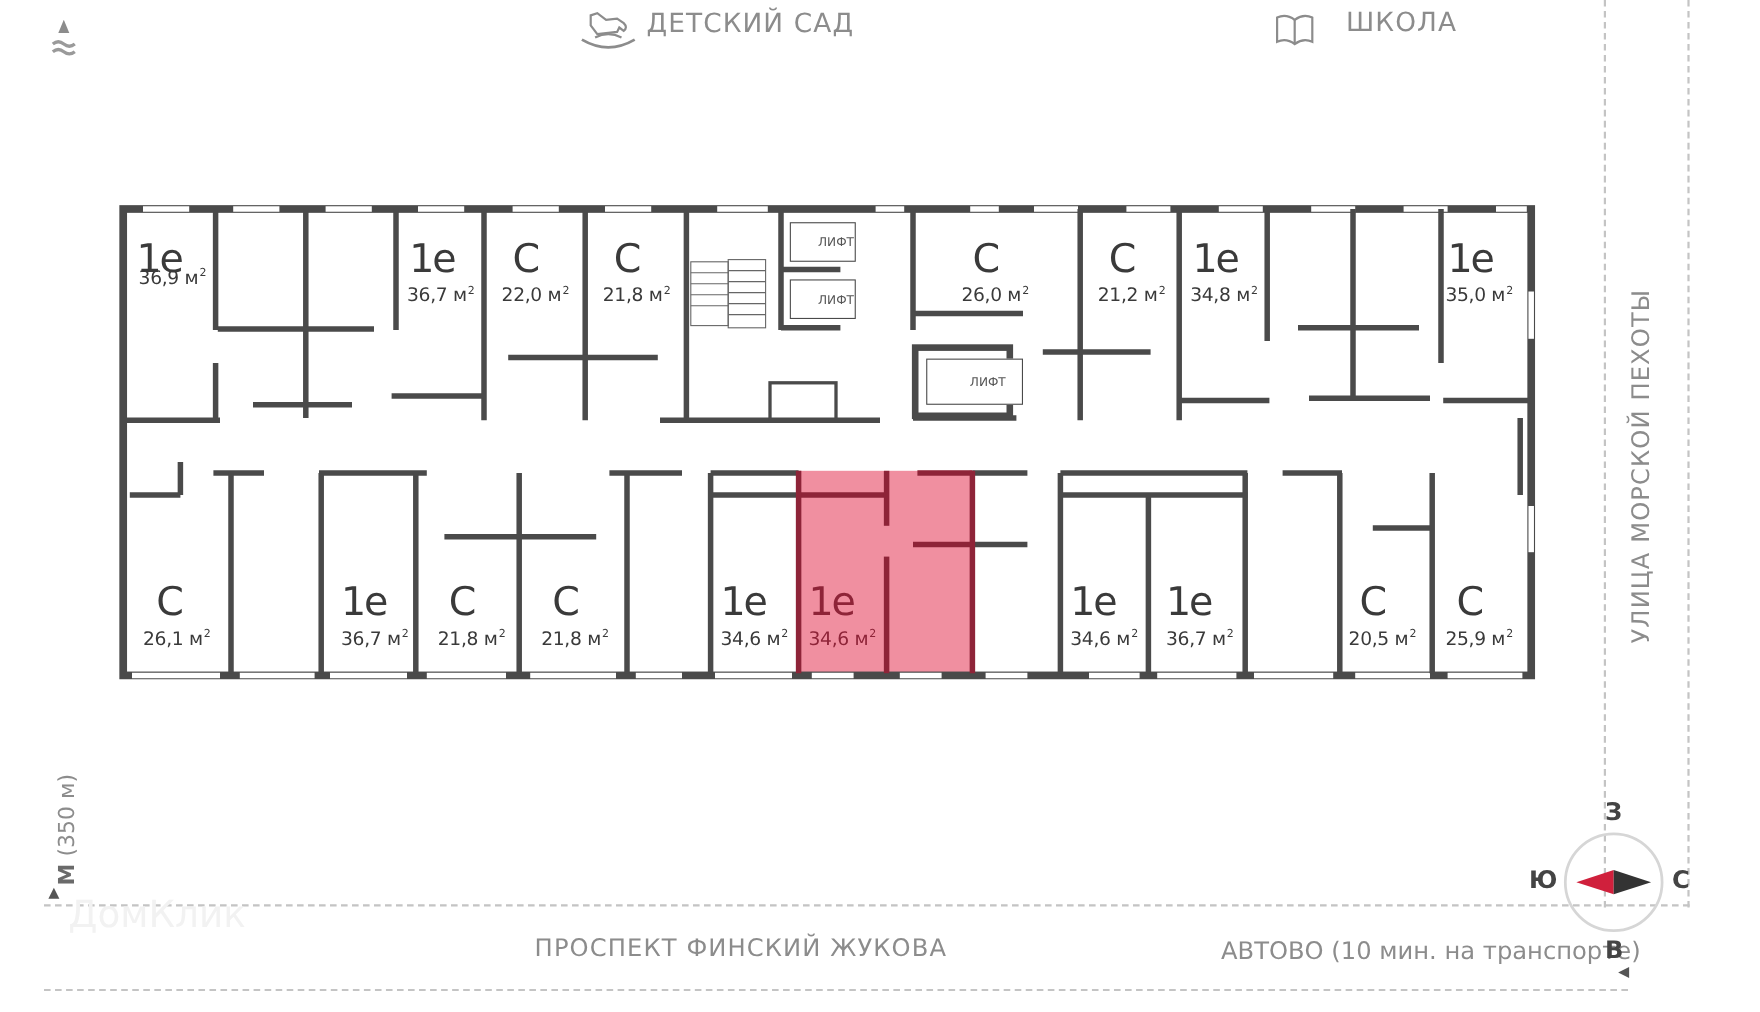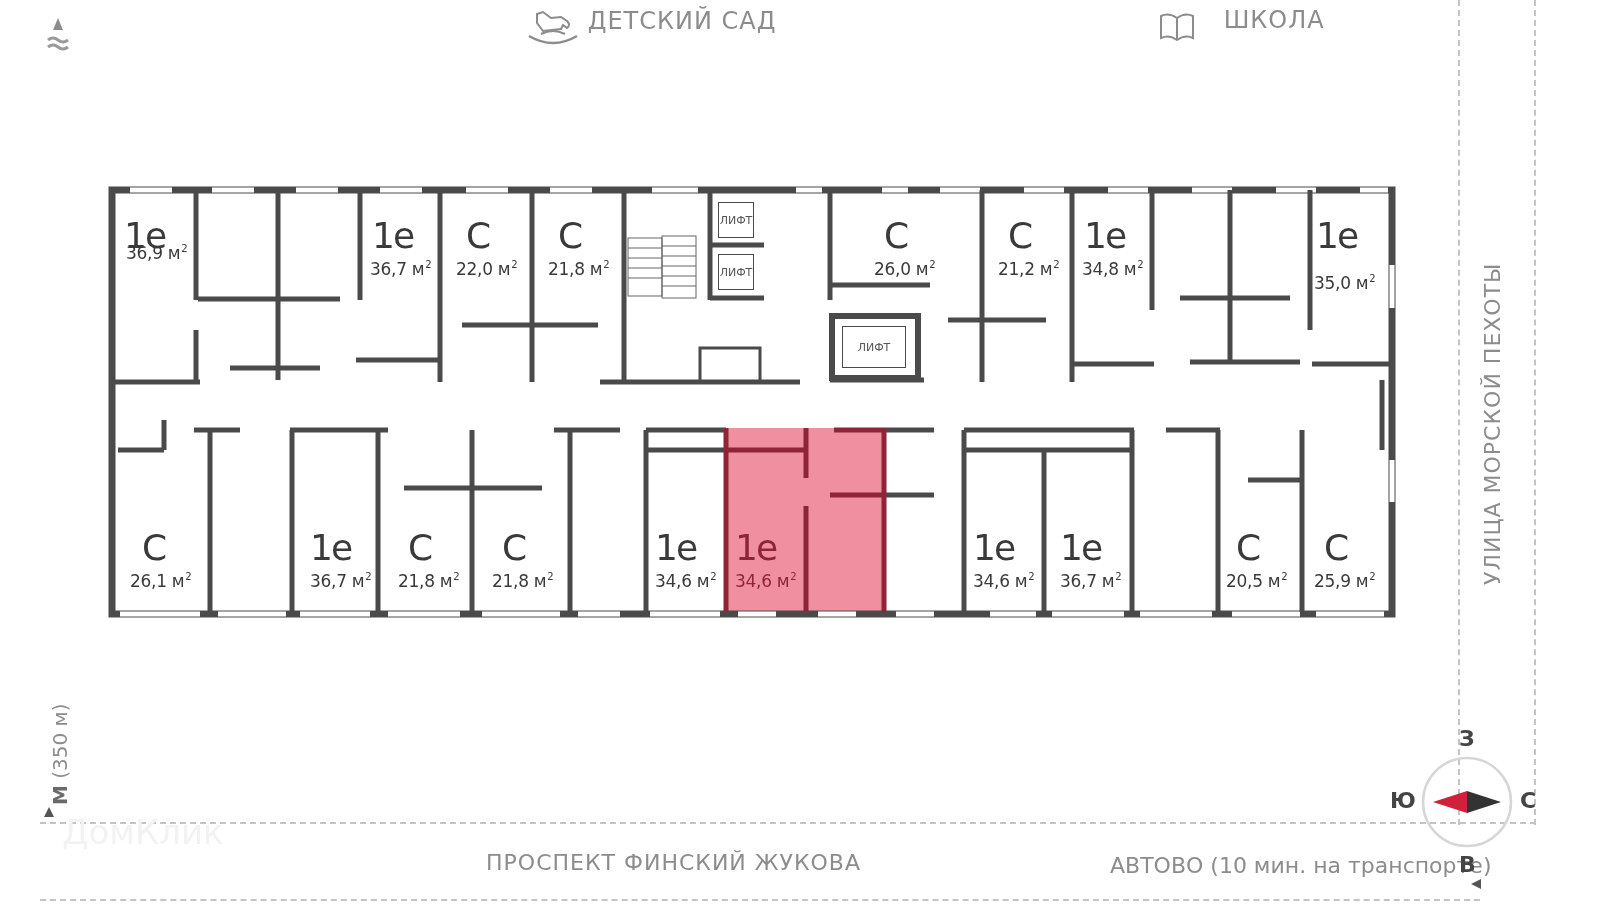--- a/index.html
+++ b/index.html
@@ -11,21 +11,21 @@
   .dash-v { position:absolute; width:0; border-left:2px dashed #c4c4c4; }
   #plan { position:absolute; left:0; top:0; }
   .unit { position:absolute; }
   .utype { position:absolute; font-family:"DejaVu Sans", sans-serif; font-size:36px; font-weight:400;
            color:#3a3a3a; letter-spacing:-2px; line-height:1; }
   .uarea { position:absolute; font-family:"DejaVu Sans", sans-serif; font-size:17px; color:#3a3a3a;
            line-height:1; white-space:nowrap; letter-spacing:-0.3px; }
   .uarea sup { font-size:10px; vertical-align:7px; margin-left:1px; }
   .sel .utype, .sel .uarea { color:#8e2438; }
   .lift { position:absolute; border:1.5px solid #4a4a4a; font-size:11px; color:#555;
-          display:flex; align-items:center; justify-content:center; background:#fff; }
+          display:flex; align-items:center; justify-content:center; background:#fff;padding-left:24px; }
   .street-v { position:absolute; left:1480px; top:585px; transform-origin:left top; transform:rotate(-90deg);
               color:#8c8c8c; font-size:22px; letter-spacing:1px; white-space:nowrap; }
   .dist-v { position:absolute; left:48px; top:805px; transform-origin:left top; transform:rotate(-90deg);
             color:#8c8c8c; font-size:20px; white-space:nowrap; }
   .dist-v b { color:#6a6a6a; font-weight:700; }
   .compass-l { position:absolute; font-weight:700; font-size:22px; color:#444; }
   .watermark { position:absolute; left:62px; top:812px; font-size:34px; font-weight:400;
                color:#f2f2f2; letter-spacing:0px; }
 </style>
 </head>
@@ -250,21 +250,21 @@
 <div class="unit" style="left:1008px; top:218px;">
   <div class="utype">С</div>
   <div class="uarea" style="top:42px; left:-10px;text-align:center;"><span>21,2</span> <span>м</span><sup>2</sup></div>
 </div>
 <div class="unit" style="left:1084px; top:218px;">
   <div class="utype">1е</div>
   <div class="uarea" style="top:42px; left:-2px;"><span>34,8</span> <span>м</span><sup>2</sup></div>
 </div>
 <div class="unit" style="left:1316px; top:218px;">
   <div class="utype">1е</div>
-  <div class="uarea" style="top:56px; left:-2px;"><span>35,0</span> <span>м</span><sup>2</sup></div>
+  <div class="uarea" style="top:42px; left:-2px;"><span>35,0</span> <span>м</span><sup>2</sup></div>
 </div>
 
 <div class="unit" style="left:142px; top:530px;">
   <div class="utype">С</div>
   <div class="uarea" style="top:42px; left:-12px;"><span>26,1</span> <span>м</span><sup>2</sup></div>
 </div>
 <div class="unit" style="left:310px; top:530px;">
   <div class="utype">1е</div>
   <div class="uarea" style="top:42px; left:0px;"><span>36,7</span> <span>м</span><sup>2</sup></div>
 </div>

